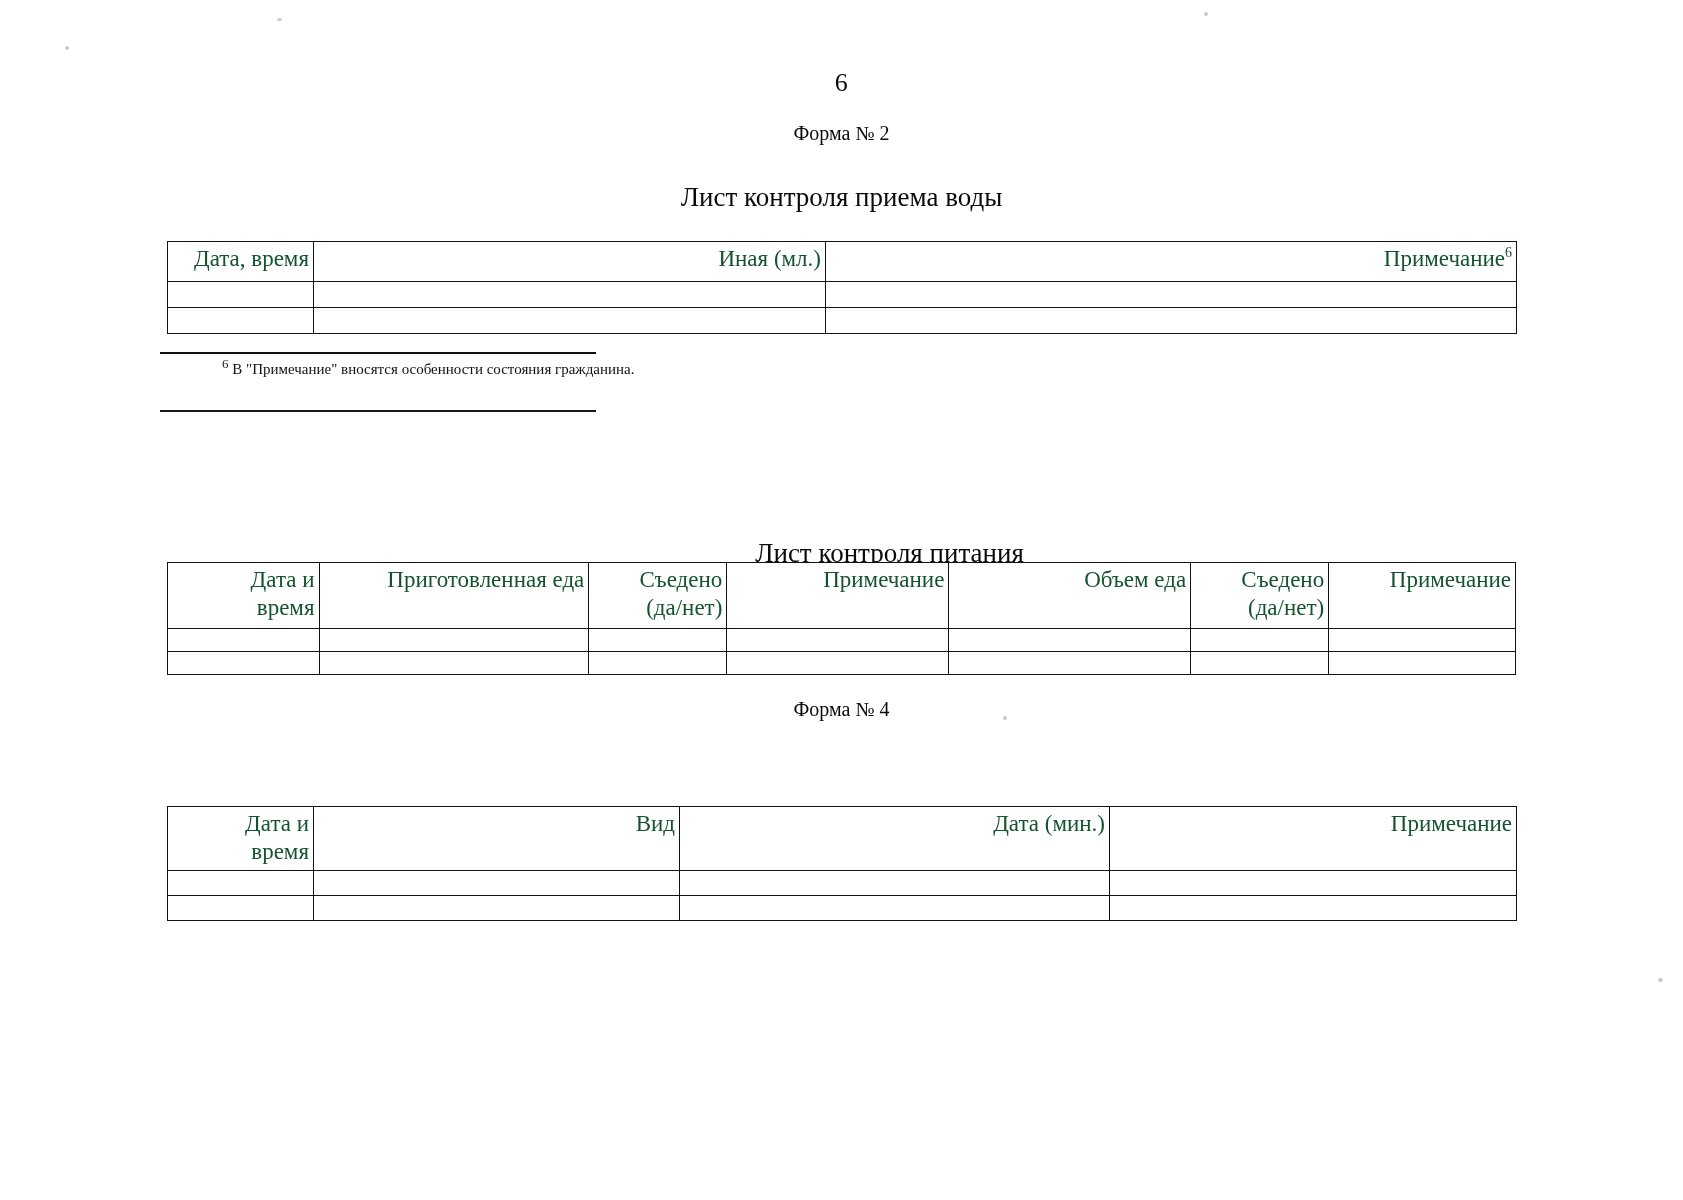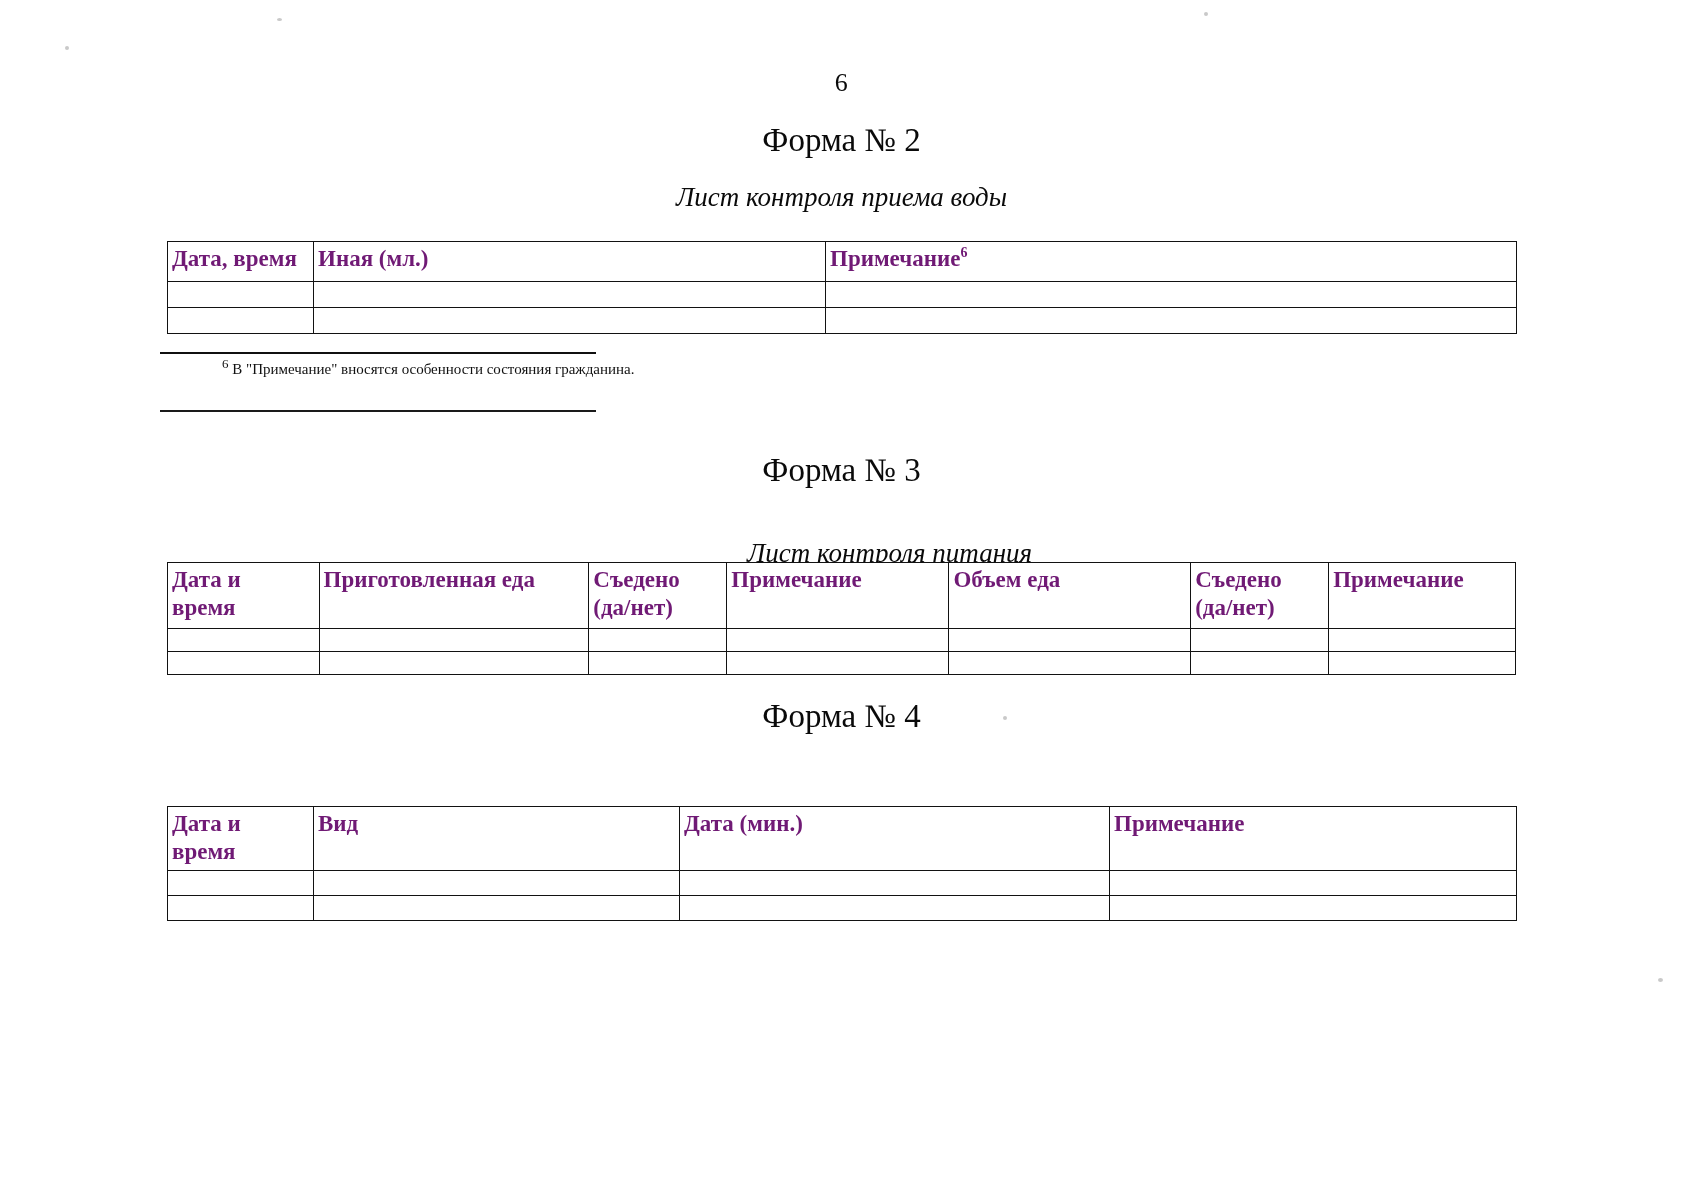--- a/index.html
+++ b/index.html
@@ -37,48 +37,47 @@
     text-align: center;
     font-size: 26px;
     letter-spacing: 0.5px;
   }
 
   .form-label {
     position: absolute;
     left: 0;
     width: 1683px;
     text-align: center;
-    font-size: 33px;
+    font-size: 20px;
   }
   .form-title {
     position: absolute;
     left: 0;
     width: 1683px;
     text-align: center;
     font-size: 27px;
-    font-style: italic;
   }
 
   
   table.sheet {
     position: absolute;
     border-collapse: collapse;
     table-layout: fixed;
     background: #ffffff;
   }
   table.sheet th,
   table.sheet td {
     border: 1.6px solid #121212;
-    font-weight: bold;
+    font-weight: normal;
     font-size: 23px;
-    text-align: left;
+    text-align: right;
     vertical-align: top;
     padding: 3px 4px 4px 4px;
     line-height: 1.22;
-    color: #701a75;
+    color: #14532d;
   }
   table.sheet td.blank {
     height: 26px;
     padding: 0;
   }
   .sup {
     font-size: 14px;
     vertical-align: super;
     line-height: 0;
   }
@@ -182,21 +181,20 @@
       </tr>
     </tbody>
   </table>
 
   <div class="footnote-block">
     <div class="footnote-rule"></div>
     <div class="footnote-text"><span class="sup">6</span> <span>В "Примечание" вносятся особенности состояния гражданина.</span></div>
     <div class="footnote-rule bottom"></div>
   </div>
 
-  <div class="form-label" style="top:452px;">Форма № 3</div>
 
   <div class="form-title" style="top:538px;padding-left:48px;">Лист контроля питания</div>
 
   <table class="sheet" id="table-food">
     <colgroup>
       <col style="width:146px;">
       <col style="width:260px;">
       <col style="width:133px;">
       <col style="width:214px;">
       <col style="width:233px;">

